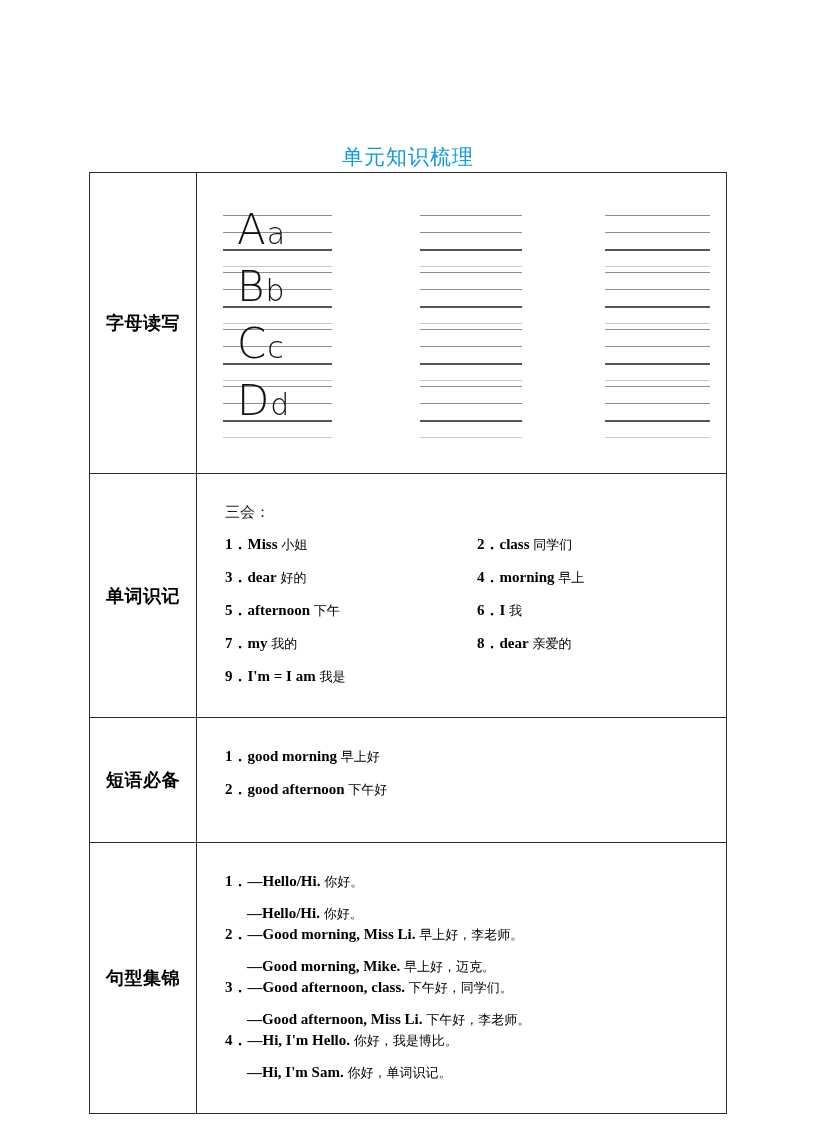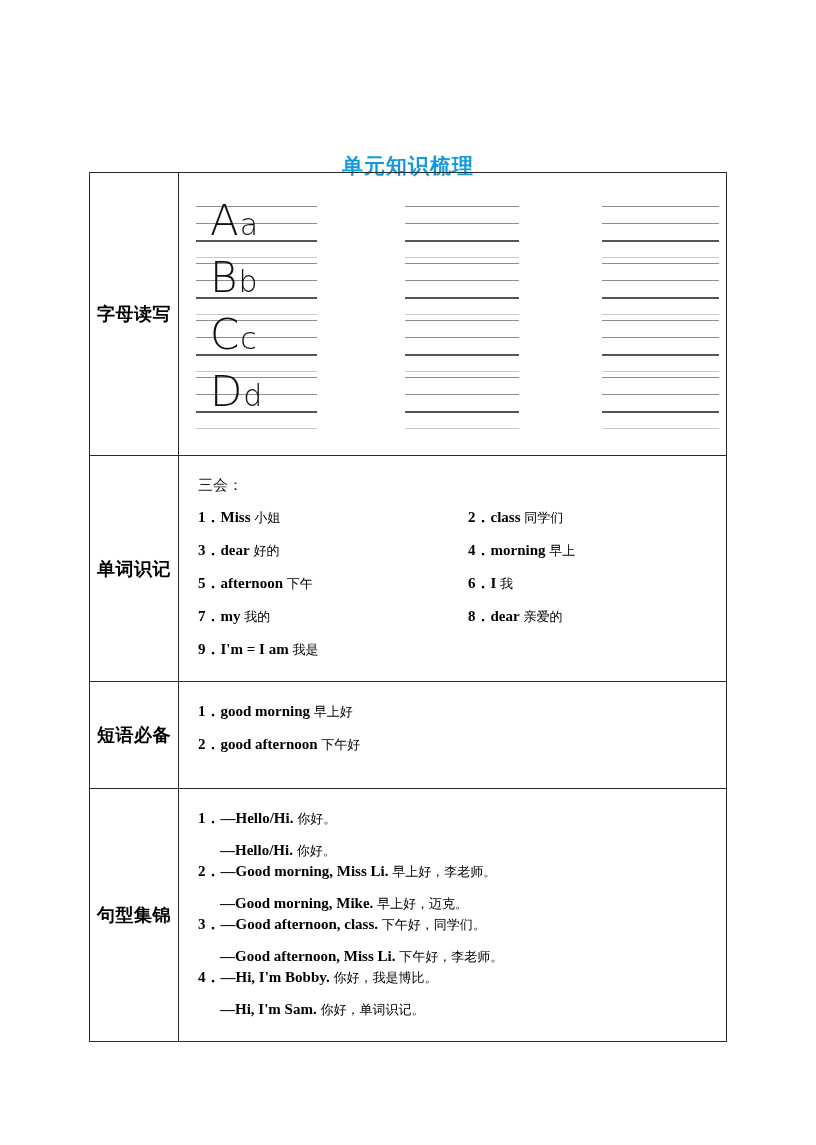--- a/index.html
+++ b/index.html
@@ -13,42 +13,42 @@
     position: relative;
     font-family: "Liberation Serif", "DejaVu Serif", serif;
     color: #000;
     overflow: hidden;
   }
 
   
   #page-title {
     position: absolute;
     left: 0;
-    top: 152px;
+    top: 143px;
     width: 816px;
     text-align: center;
     font-family: "DejaVu Sans", "Liberation Sans", sans-serif;
-    font-weight: bold;
+    font-weight: normal;
     font-size: 21px;
     letter-spacing: 1px;
     color: #0f9ae0;
   }
 
   
   #review-table {
     position: absolute;
     left: 89px;
     top: 172px;
     width: 638px;
     border-collapse: collapse;
     table-layout: fixed;
   }
   #review-table td {
     border: 1px solid #2b2b2b;
-    padding: 7px;
+    padding: 16px;
     vertical-align: middle;
   }
   td.row-label {
     width: 74px;
     text-align: center;
     font-family: "DejaVu Sans", "Liberation Sans", sans-serif;
     font-weight: bold;
     font-size: 18px;
     letter-spacing: 0.5px;
     color: #000;
@@ -321,21 +321,21 @@
             <div class="sent-line"><span class="num">2．</span><span class="en">—Good morning, Miss Li.</span> <span class="zh">早上好，李老师。</span></div>
             <div class="sent-line reply"><span class="en">—Good morning, Mike.</span> <span class="zh">早上好，迈克。</span></div>
           </div>
 
           <div class="sent-group">
             <div class="sent-line"><span class="num">3．</span><span class="en">—Good afternoon, class.</span> <span class="zh">下午好，同学们。</span></div>
             <div class="sent-line reply"><span class="en">—Good afternoon, Miss Li.</span> <span class="zh">下午好，李老师。</span></div>
           </div>
 
           <div class="sent-group">
-            <div class="sent-line"><span class="num">4．</span><span class="en">—Hi, I'm Bobby.</span> <span class="zh">你好，我是博比。</span></div>
+            <div class="sent-line"><span class="num">4．</span><span class="en">—Hi, I'm Hello.</span> <span class="zh">你好，我是博比。</span></div>
             <div class="sent-line reply"><span class="en">—Hi, I'm Sam.</span> <span class="zh">你好，单词识记。</span></div>
           </div>
 
         </div>
       </td>
     </tr>
   </tbody>
 </table>
 
 </body></html>

